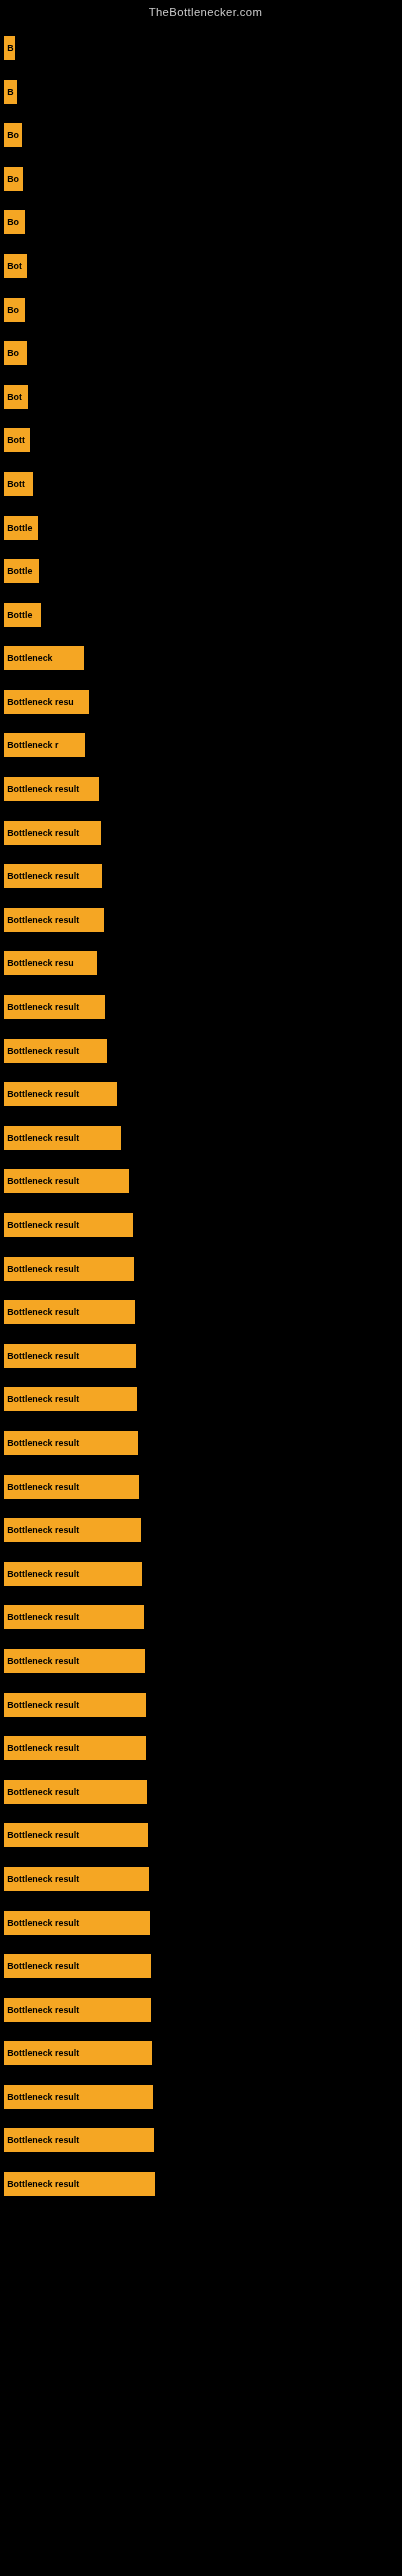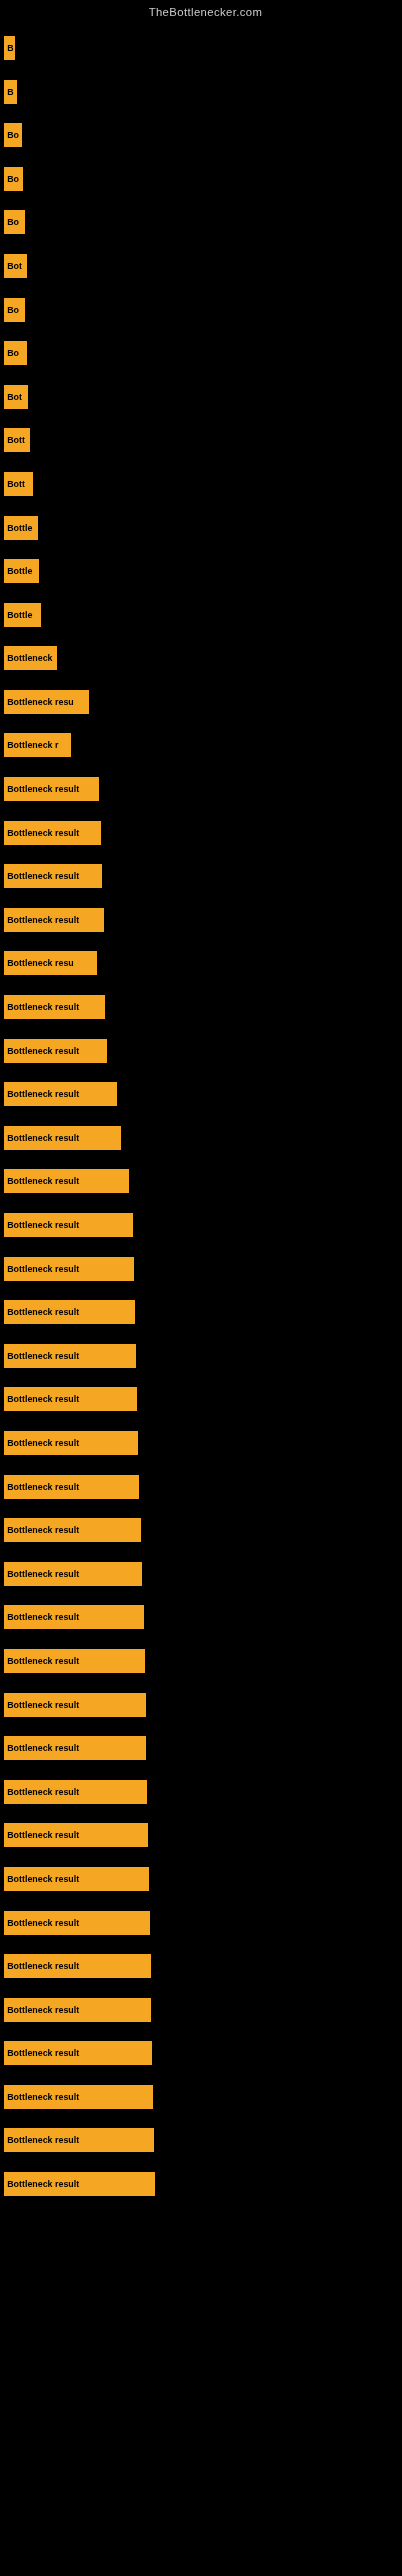--- a/index.html
+++ b/index.html
@@ -121,31 +121,31 @@
       <div class="bar" style="width: 35px;">
         <span class="bar-label">Bottle</span>
       </div>
     </div>
     <div class="bar-row">
       <div class="bar" style="width: 37px;">
         <span class="bar-label">Bottle</span>
       </div>
     </div>
     <div class="bar-row">
-      <div class="bar" style="width: 53px;">
+      <div class="bar" style="width: 80px;">
         <span class="bar-label">Bottleneck</span>
       </div>
     </div>
     <div class="bar-row">
       <div class="bar" style="width: 85px;">
         <span class="bar-label">Bottleneck resu</span>
       </div>
     </div>
     <div class="bar-row">
-      <div class="bar" style="width: 67px;">
+      <div class="bar" style="width: 81px;">
         <span class="bar-label">Bottleneck r</span>
       </div>
     </div>
     <div class="bar-row">
       <div class="bar" style="width: 95px;">
         <span class="bar-label">Bottleneck result</span>
       </div>
     </div>
     <div class="bar-row">
       <div class="bar" style="width: 97px;">

